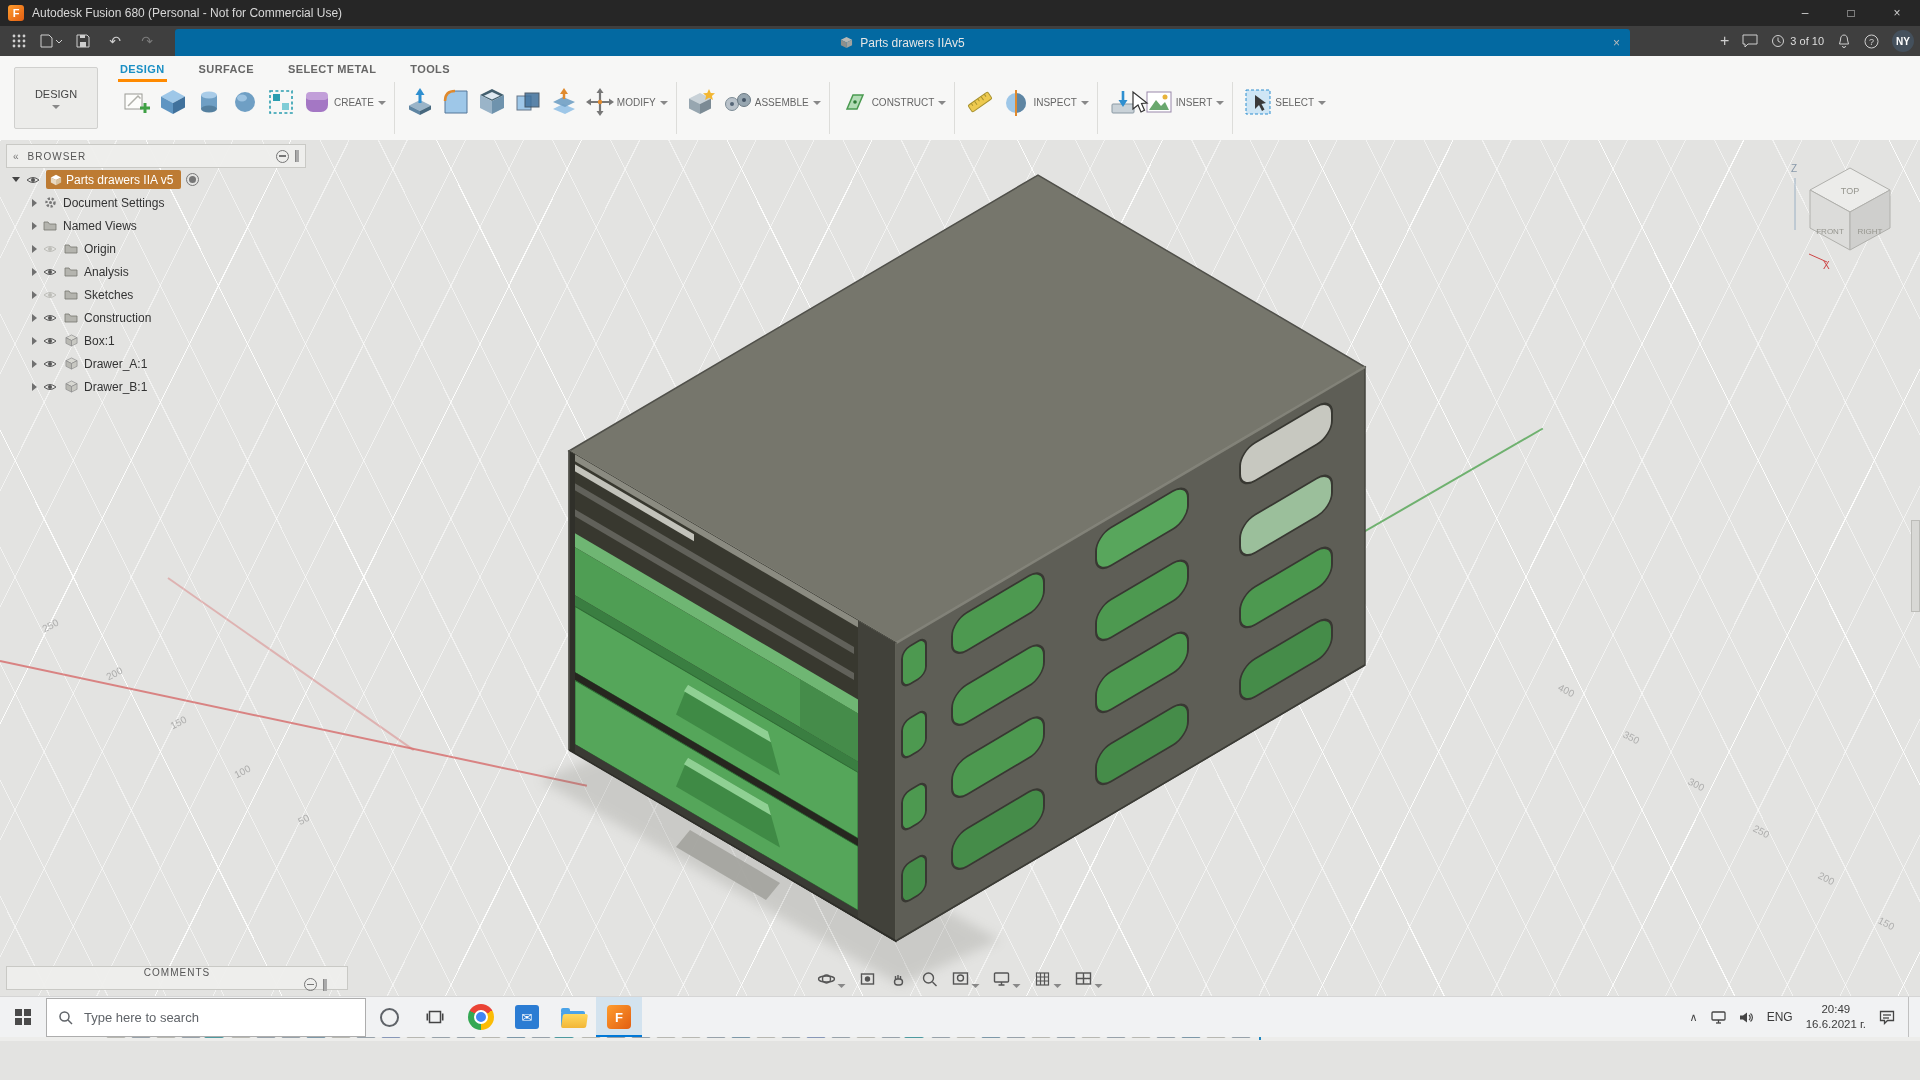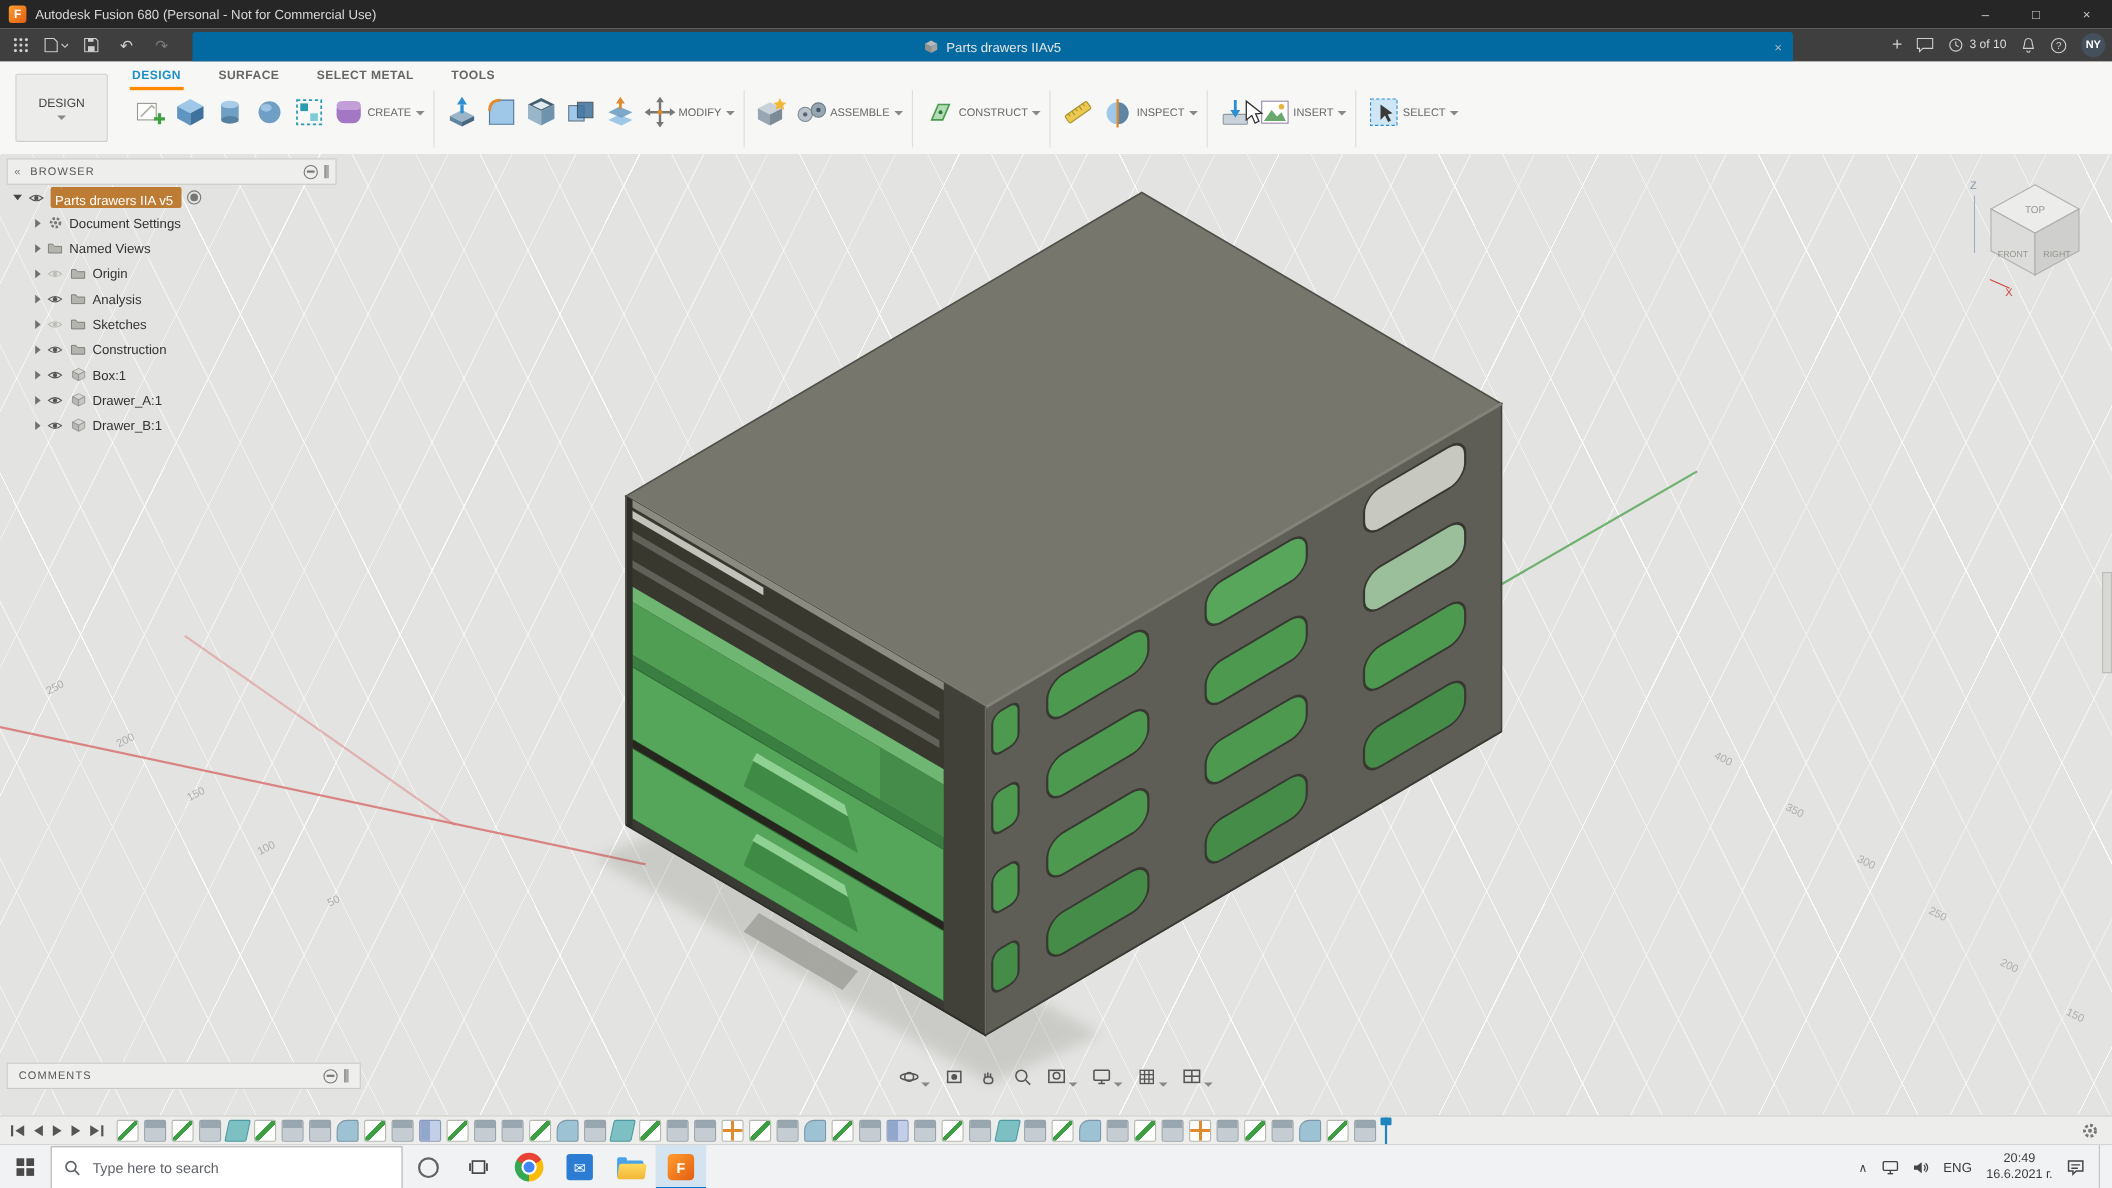--- a/index.html
+++ b/index.html
@@ -50,30 +50,30 @@
   .cminus{width:11px;height:11px;border:1px solid #777;border-radius:50%;position:relative;}
   .cminus::after{content:"";position:absolute;left:2px;right:2px;top:4.5px;height:1.5px;background:#777;}
   .grip{width:3px;height:12px;background:#aaa;border-left:1px solid #888;}
   .brow{height:23px;display:flex;align-items:center;gap:5px;padding-left:26px;}
   .brow.root{padding-left:6px;}
   .tri-r{width:0;height:0;border-top:4px solid transparent;border-bottom:4px solid transparent;border-left:5px solid #707070;flex:none;}
   .tri-d{width:0;height:0;border-left:4px solid transparent;border-right:4px solid transparent;border-top:5px solid #444;flex:none;}
   .eye{width:16px;display:flex;justify-content:center;color:#555;flex:none;}
   .eye.off{color:#bdbdb8;}
   .bico{width:16px;display:flex;justify-content:center;flex:none;}
-  .chip{display:flex;align-items:flex-start;gap:4px;background:#bd7b33;border-radius:2px;color:#fff;height:19px;padding:0 8px 0 4px;flex-direction:column;}
+  .chip{display:flex;align-items:center;gap:4px;background:#bd7b33;border-radius:2px;color:#fff;height:19px;padding:0 8px 0 4px;}
   .radio{width:11px;height:11px;border:1.5px solid #777;border-radius:50%;position:relative;flex:none;}
   .radio::after{content:"";position:absolute;inset:2px;border-radius:50%;background:#777;}
   
   .vcube{position:absolute;left:1775px;top:10px;z-index:10;}
   
   .navbar{position:absolute;left:50%;transform:translateX(-50%);bottom:26px;display:flex;align-items:flex-end;gap:13px;color:#555;z-index:10;}
   .nbi{display:flex;align-items:flex-end;gap:2px;}
   
-  .comments{position:absolute;left:6px;bottom:24px;width:300px;height:22px;background:rgba(238,238,236,.95);border:1px solid #c9c9c5;display:flex;align-items:center;padding:0 10px;font-size:10px;letter-spacing:1px;color:#555;z-index:10;}
+  .comments{position:absolute;left:6px;bottom:24px;width:300px;height:22px;background:rgba(238,238,236,.95);border:1px solid #c9c9c5;display:flex;align-items:center;padding:0 20px;font-size:10px;letter-spacing:1px;color:#555;z-index:10;flex-direction:column;}
   .comments .sp{margin-left:auto;display:flex;align-items:center;gap:6px;}
   .rgrip{position:absolute;right:0;top:380px;width:7px;height:90px;background:#d8d8d5;border:1px solid #bcbcb8;z-index:10;}
   
   .timeline{position:absolute;left:0;right:0;top:1014px;height:26px;background:#ededeb;border-top:1px solid #cfcfcb;display:flex;align-items:center;}
   .pbs{display:flex;align-items:center;gap:9px;padding:0 12px 0 10px;}
   .pb{display:flex;align-items:center;gap:2px;}
   .ptrl{width:0;height:0;border-top:5px solid transparent;border-bottom:5px solid transparent;border-right:8px solid #555;}
   .ptrr{width:0;height:0;border-top:5px solid transparent;border-bottom:5px solid transparent;border-left:8px solid #555;}
   .pbar{width:2px;height:10px;background:#555;}
   .tlstrip{display:flex;align-items:center;gap:5px;}
@@ -82,21 +82,21 @@
   .tl-extrude{border:1px solid #98a2aa;background:linear-gradient(#98a6b0 0 34%,#c6cdd2 34%);}
   .tl-fillet{border:1px solid #7d98a8;background:#9dc2d4;border-top-left-radius:9px;}
   .tl-plane{border:1px solid #4e9aa0;background:#7cc0c4;transform:skewX(-12deg);}
   .tl-combine{border:1px solid #8898b8;background:linear-gradient(90deg,#93a7cc 0 50%,#c3cfe8 50%);}
   .tl-move{background-color:#fff;border:1px solid #b8b8b2;background-image:linear-gradient(transparent 42%,#e08a2e 42% 58%,transparent 58%),linear-gradient(90deg,transparent 42%,#e08a2e 42% 58%,transparent 58%);}
   .tlmarker{width:10px;height:24px;position:relative;margin-left:4px;}
   .tlmarker::before{content:"";position:absolute;left:4px;top:0;bottom:0;width:2px;background:#1f85bf;}
   .tlmarker::after{content:"";position:absolute;left:0;top:0;width:10px;height:7px;background:#1f85bf;border-radius:1px;}
   .tlgear{position:absolute;right:12px;top:5px;}
   
-  .taskbar{position:absolute;left:0;right:0;top:1040px;height:40px;background:#f1f2f3;border-top:1px solid #d5d5d5;display:flex;align-items:center;color:#333;}
+  .taskbar{position:absolute;left:0;right:0;top:996px;height:40px;background:#f1f2f3;border-top:1px solid #d5d5d5;display:flex;align-items:center;color:#333;}
   .tbstart{width:46px;height:40px;display:flex;align-items:center;justify-content:center;}
   .winlogo{display:grid;grid-template-columns:7px 7px;grid-template-rows:7px 7px;gap:1.5px;}
   .winlogo span{background:#4a4a4a;}
   .tbsearch{width:320px;height:39px;background:#fff;border:1px solid #adadad;display:flex;align-items:center;gap:9px;padding-left:11px;box-sizing:border-box;}
   .tbsearch input{border:none;outline:none;flex:1;font-size:13px;color:#333;background:transparent;font-family:"Liberation Sans",sans-serif;}
   .tbsearch input::placeholder{color:#5f6368;}
   .tbapp{width:46px;height:40px;display:flex;align-items:center;justify-content:center;}
   .tbapp.active{background:rgba(0,120,215,.12);box-shadow:inset 0 -2px 0 #0078d7;}
   .cortana{width:15px;height:15px;border:2px solid #5f6368;border-radius:50%;}
   .chrome{width:26px;height:26px;border-radius:50%;background:conic-gradient(from -60deg,#ea4335 0 33.3%,#fbbc05 0 66.6%,#34a853 0 100%);position:relative;}

